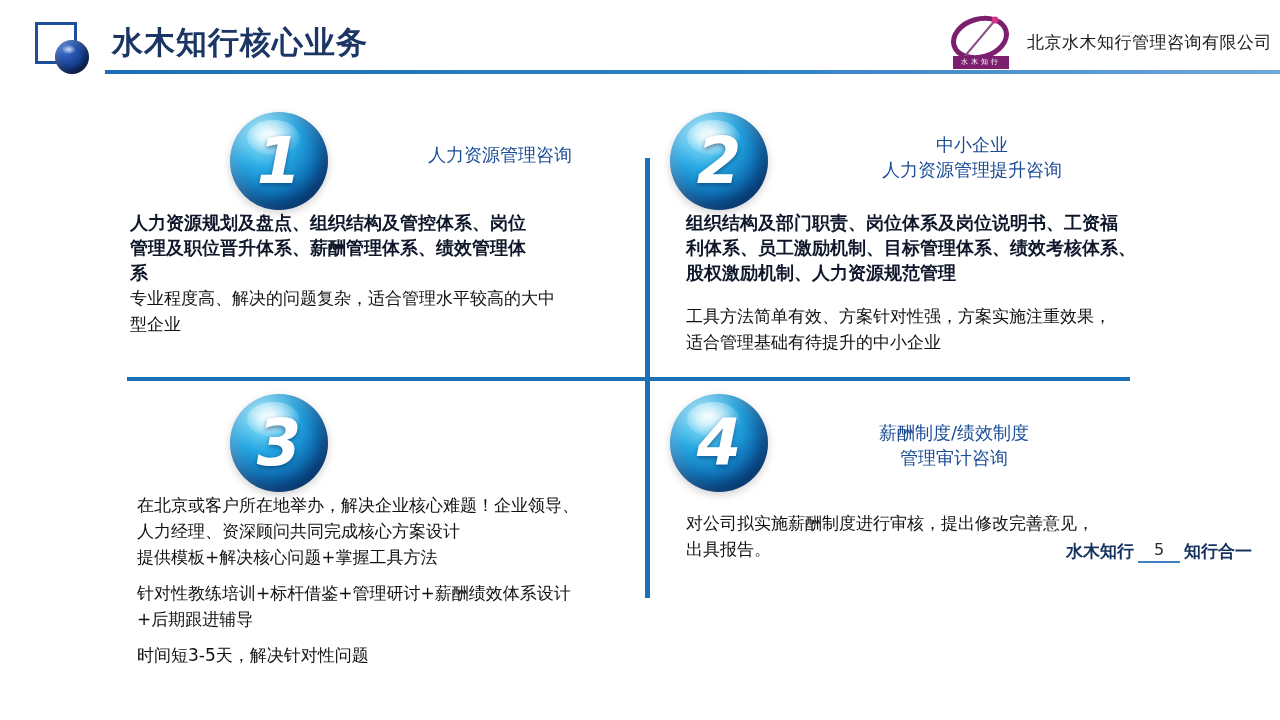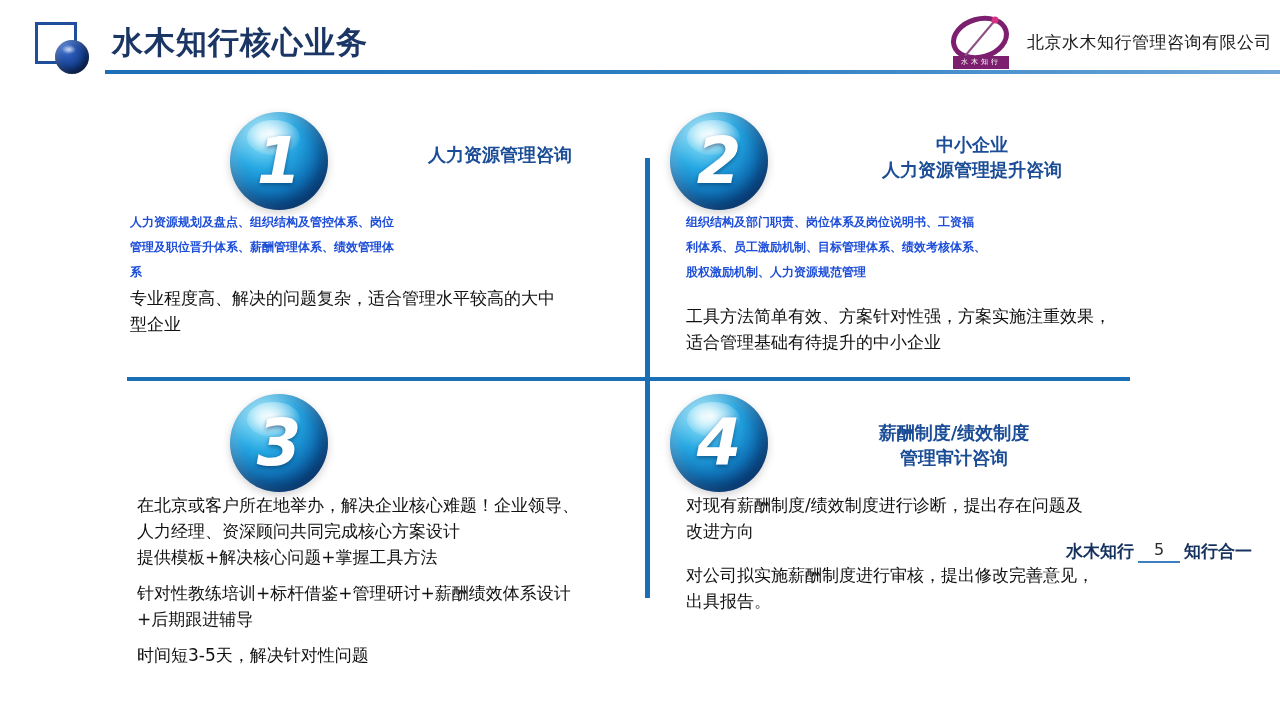--- a/index.html
+++ b/index.html
@@ -171,35 +171,35 @@
   }
 
   .q1 .ball { left: 100px; }
   .q2 .ball { left: 8px; }
   .q3 .ball { left: 100px; }
   .q4 .ball { left: 8px; }
 
   .quad-title {
     position: absolute;
     font-size: 18px;
-    font-weight: bold;
+    font-weight: normal;
     color: #1b4c96;
     line-height: 25px;
     text-align: center;
     white-space: pre-line;
   }
   .q1 .quad-title { left: 240px; top: 32px; width: 260px; }
   .q2 .quad-title { left: 160px; top: 22px; width: 300px; }
   .q3 .quad-title { left: 220px; top: 26px; width: 290px; }
   .q4 .quad-title { left: 142px; top: 28px; width: 300px; }
 
   .body-bold {
-    font-size: 12px;
+    font-size: 18px;
     font-weight: bold;
-    color: #1d4ed8;
+    color: #0f172a;
     line-height: 25px;
     white-space: pre-line;
   }
   .body-plain {
     font-size: 17px;
     color: #111111;
     line-height: 26px;
     white-space: pre-line;
   }
 
@@ -321,22 +321,20 @@
 
   <div class="quad q4">
     <div class="quad-head">
       <div class="ball">
         <div class="ball-num">4</div>
       </div>
       <div class="quad-title">薪酬制度/绩效制度
 管理审计咨询</div>
     </div>
     <div class="block">
-      <div class="body-plain">对现有薪酬制度/绩效制度进行诊断，提出存在问题及
-改进方向</div>
       <div class="gap-md"></div>
       <div class="body-plain">对公司拟实施薪酬制度进行审核，提出修改完善意见，
 出具报告。</div>
     </div>
   </div>
 
   <div class="footer">
     <span>水木知行</span>
     <span class="footer-num">5</span>
     <span>知行合一</span>

